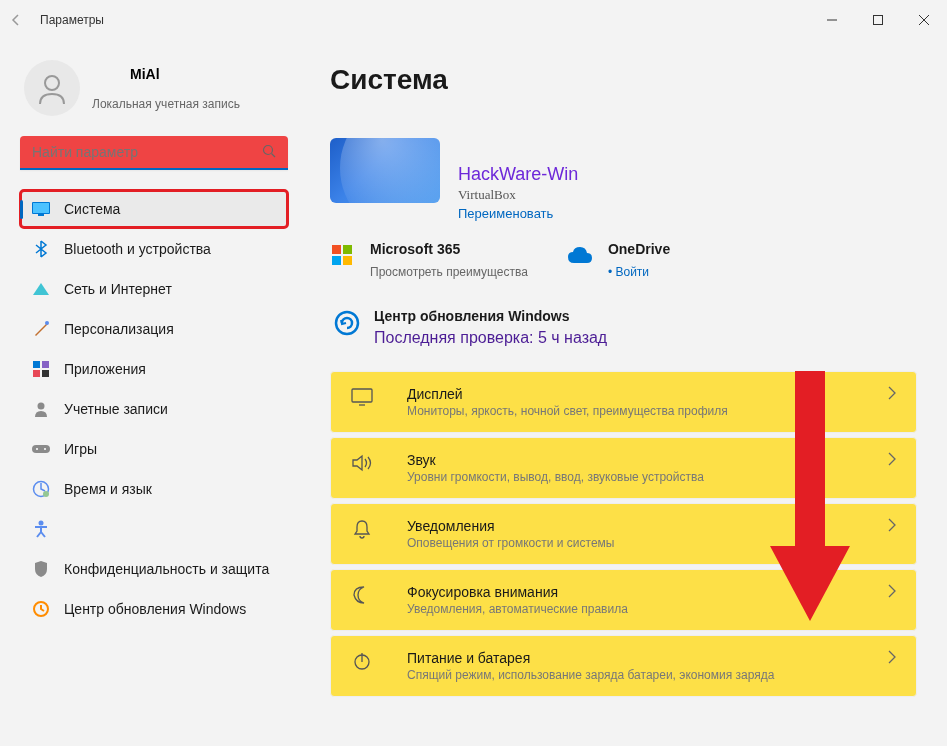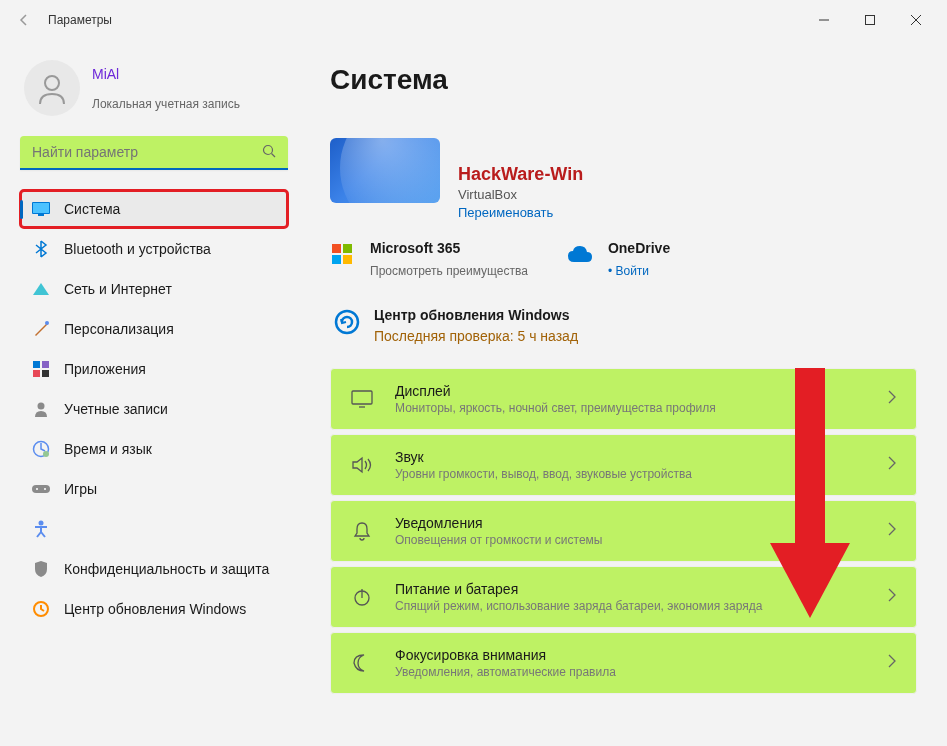--- a/index.html
+++ b/index.html
@@ -1,68 +1,68 @@
 <!DOCTYPE html>
 <html><head>
   <meta charset="utf-8">
   <style>
     * { margin: 0; padding: 0; box-sizing: border-box; font-family: 'Segoe UI', Tahoma, sans-serif; }
     body { width: 947px; height: 746px; background: #f3f3f3; overflow: hidden; position: relative; }
     
-    .titlebar { height: 40px; display: flex; align-items: center; padding: 0 8px; }
+    .titlebar { height: 40px; display: flex; align-items: center; padding: 0 0; }
     .back-btn { width: 32px; height: 32px; display: flex; align-items: center; justify-content: center; color: #999; cursor: pointer; }
     .title { font-size: 12px; color: #333; margin-left: 8px; }
     .window-controls { margin-left: auto; display: flex; gap: 0; }
     .wc-btn { width: 46px; height: 32px; display: flex; align-items: center; justify-content: center; cursor: pointer; }
     .wc-btn svg { width: 10px; height: 10px; }
     
     .content { display: flex; height: calc(100% - 40px); }
     
     .sidebar { width: 300px; padding: 20px 12px 0 20px; overflow-y: auto; }
     .user-block { display: flex; align-items: center; gap: 12px; margin-bottom: 20px; padding-left: 4px; }
     .avatar { width: 56px; height: 56px; border-radius: 50%; background: #e8e8e8; display: flex; align-items: center; justify-content: center; }
-    .user-name { font-size: 14px; font-weight: 400; color: #6d28d9; }
+    .user-name { font-size: 14px; font-weight: 700; color: #000000; margin-left: 38px; }
     .user-sub { font-size: 12px; color: #666; margin-top: 15px; }
     
     .search-box { position: relative; margin-bottom: 20px; }
-    .search-input { width: 100%; height: 34px; border: none; border-bottom: 2px solid #0067c0; background: #bef264; padding: 0 36px 0 12px; font-size: 14px; outline: none; border-radius: 4px 4px 0 0; box-shadow: 0 1px 2px rgba(0,0,0,0.05); }
+    .search-input { width: 100%; height: 34px; border: none; border-bottom: 2px solid #0067c0; background: #ef4444; padding: 0 36px 0 12px; font-size: 14px; outline: none; border-radius: 4px 4px 0 0; box-shadow: 0 1px 2px rgba(0,0,0,0.05); }
     .search-icon { position: absolute; right: 12px; top: 50%; transform: translateY(-50%); color: #666; }
     
     .nav { display: flex; flex-direction: column; gap: 2px; }
     .nav-item { display: flex; align-items: center; gap: 14px; padding: 10px 12px; border-radius: 4px; cursor: pointer; font-size: 14px; color: #1a1a1a; position: relative; }
     .nav-item.active { background: #eaeaea; }
     .nav-item.active::before { content: ''; position: absolute; left: 0; top: 25%; height: 50%; width: 3px; background: #0067c0; border-radius: 2px; }
     .nav-item.highlighted { outline: 3px solid #e31e24; outline-offset: -2px; }
     .nav-icon { width: 18px; height: 18px; display: flex; align-items: center; justify-content: center; flex-shrink: 0; }
     
     .main { flex: 1; padding: 24px 30px 0 30px; overflow-y: auto; }
     .page-title { font-size: 28px; font-weight: 600; color: #1a1a1a; margin-bottom: 24px; }
     
     .device-block { display: flex; gap: 18px; align-items: center; margin-bottom: 20px; }
     .device-thumb { width: 110px; height: 65px; background: linear-gradient(135deg, #1e5fc9 0%, #3b82e8 40%, #5ba3f0 100%); border-radius: 6px; position: relative; overflow: hidden; }
     .device-thumb::after { content: ''; position: absolute; width: 140px; height: 140px; background: radial-gradient(circle at 30% 30%, rgba(255,255,255,0.4), transparent 60%); border-radius: 50%; top: -40px; right: -40px; }
-    .device-name { font-size: 18px; font-weight: 700; color: #b91c1c; margin-top: 44px; }
-    .device-sub { font-size: 13px; color: #555; margin-top: 2px; }
+    .device-name { font-size: 18px; font-weight: 400; color: #6d28d9; margin-top: 44px; }
+    .device-sub { font-size: 13px; color: #555; margin-top: 2px; font-family: Liberation Serif, serif; }
     .device-link { font-size: 13px; color: #0067c0; margin-top: 3px; cursor: pointer; }
     
     .services { display: flex; gap: 40px; margin-bottom: 28px; }
     .service { display: flex; align-items: flex-start; gap: 16px; }
     .service-icon { width: 24px; height: 24px; display: flex; align-items: center; justify-content: center; margin-top: 2px; }
     .service-title { font-size: 14px; font-weight: 600; color: #1a1a1a; }
     .service-sub { font-size: 12px; color: #666; margin-top: 8px; }
     .service-sub.link { color: #0067c0; cursor: pointer; }
     .service-sub.link::before { content: '• '; }
     
     .update-block { display: flex; gap: 14px; align-items: flex-start; margin-bottom: 24px; padding-left: 4px; }
     .update-icon { width: 26px; height: 26px; display: flex; align-items: center; justify-content: center; margin-top: 3px; }
     .update-title { font-size: 14px; font-weight: 600; color: #1a1a1a; line-height: 1.3; }
-    .update-sub { font-size: 14px; color: #a16207; margin-top: 4px; text-align: right; }
+    .update-sub { font-size: 16px; color: #4c1d95; margin-top: 4px; text-align: right; }
     
     .settings-list { display: flex; flex-direction: column; gap: 4px; position: relative; }
-    .setting-item { background: #bef264; border: 1px solid #eee; border-radius: 4px; padding: 14px 20px; display: flex; align-items: center; gap: 22px; cursor: pointer; }
+    .setting-item { background: #fde047; border: 1px solid #eee; border-radius: 4px; padding: 14px 20px; display: flex; align-items: flex-start; gap: 34px; cursor: pointer; }
     .setting-icon { width: 22px; height: 22px; display: flex; align-items: center; justify-content: center; color: #555; }
     .setting-text { flex: 1; }
     .setting-title { font-size: 14px; color: #1a1a1a; }
     .setting-sub { font-size: 12px; color: #777; margin-top: 2px; }
     .chevron { color: #666; }
     
     .red-arrow { position: absolute; right: 62px; top: 0px; z-index: 10; pointer-events: none; }
   </style>
 </head>
 <body>
@@ -170,37 +170,37 @@
         <span class="nav-icon">
           <svg width="16" height="16" viewBox="0 0 16 16">
               <circle cx="8" cy="5" r="3.5" fill="#8a8a8a"></circle>
               <path d="M2 16 Q2 10 8 10 Q14 10 14 16 Z" fill="#8a8a8a"></path>
             </svg>
         </span>
         <span>Учетные записи</span>
       </div>
       <div class="nav-item">
         <span class="nav-icon">
+          <svg width="18" height="12" viewBox="0 0 18 12">
+              <rect x="0" y="2" width="18" height="8" rx="4" fill="#8a8a8a"></rect>
+              <circle cx="5" cy="6" r="1" fill="#fff"></circle>
+              <circle cx="13" cy="6" r="1" fill="#fff"></circle>
+            </svg>
+        </span>
+        <span>Игры</span>
+      </div>
+      <div class="nav-item">
+        <span class="nav-icon">
           <svg width="18" height="18" viewBox="0 0 18 18">
               <circle cx="9" cy="9" r="7.5" fill="none" stroke="#5b8def" stroke-width="1.5"></circle>
               <path d="M9 3 L9 9 L13 11" stroke="#5b8def" stroke-width="1.5" fill="none"></path>
               <circle cx="14" cy="14" r="3" fill="#94c794"></circle>
             </svg>
         </span>
         <span>Время и язык</span>
-      </div>
-      <div class="nav-item">
-        <span class="nav-icon">
-          <svg width="18" height="12" viewBox="0 0 18 12">
-              <rect x="0" y="2" width="18" height="8" rx="4" fill="#8a8a8a"></rect>
-              <circle cx="5" cy="6" r="1" fill="#fff"></circle>
-              <circle cx="13" cy="6" r="1" fill="#fff"></circle>
-            </svg>
-        </span>
-        <span>Игры</span>
       </div>
       <div class="nav-item">
         <span class="nav-icon">
           <svg width="16" height="18" viewBox="0 0 16 18">
               <circle cx="8" cy="3" r="2.5" fill="#5b8def"></circle>
               <path d="M2 7 L14 7 M8 7 L8 12 M8 12 L4 17 M8 12 L12 17" stroke="#5b8def" stroke-width="2"></path>
             </svg>
         </span>
       </div>
       <div class="nav-item">
@@ -321,42 +321,42 @@
           <div class="setting-sub">Оповещения от громкости и системы</div>
         </div>
         <span class="chevron"><svg width="8" height="14" viewBox="0 0 8 14">
               <path d="M1 1 L7 7 L1 13" stroke="#666" stroke-width="1.3" fill="none"></path>
             </svg></span>
       </div>
 
       <div class="setting-item">
         <span class="setting-icon">
           <svg width="20" height="20" viewBox="0 0 20 20">
+              <path d="M12 2 Q6 4 6 10 Q6 16 12 18 Q4 18 2 10 Q2 2 12 2 Z" stroke="#555" stroke-width="1.3" fill="none"></path>
+            </svg>
+        </span>
+        <div class="setting-text">
+          <div class="setting-title">Фокусировка внимания</div>
+          <div class="setting-sub">Уведомления, автоматические правила</div>
+        </div>
+        <span class="chevron"><svg width="8" height="14" viewBox="0 0 8 14">
+              <path d="M1 1 L7 7 L1 13" stroke="#666" stroke-width="1.3" fill="none"></path>
+            </svg></span>
+      </div>
+
+      <div class="setting-item">
+        <span class="setting-icon">
+          <svg width="20" height="20" viewBox="0 0 20 20">
               <circle cx="10" cy="11" r="7" stroke="#555" stroke-width="1.3" fill="none"></circle>
               <path d="M10 2 L10 11" stroke="#555" stroke-width="1.3"></path>
             </svg>
         </span>
         <div class="setting-text">
           <div class="setting-title">Питание и батарея</div>
           <div class="setting-sub">Спящий режим, использование заряда батареи, экономия заряда</div>
-        </div>
-        <span class="chevron"><svg width="8" height="14" viewBox="0 0 8 14">
-              <path d="M1 1 L7 7 L1 13" stroke="#666" stroke-width="1.3" fill="none"></path>
-            </svg></span>
-      </div>
-
-      <div class="setting-item">
-        <span class="setting-icon">
-          <svg width="20" height="20" viewBox="0 0 20 20">
-              <path d="M12 2 Q6 4 6 10 Q6 16 12 18 Q4 18 2 10 Q2 2 12 2 Z" stroke="#555" stroke-width="1.3" fill="none"></path>
-            </svg>
-        </span>
-        <div class="setting-text">
-          <div class="setting-title">Фокусировка внимания</div>
-          <div class="setting-sub">Уведомления, автоматические правила</div>
         </div>
         <span class="chevron"><svg width="8" height="14" viewBox="0 0 8 14">
               <path d="M1 1 L7 7 L1 13" stroke="#666" stroke-width="1.3" fill="none"></path>
             </svg></span>
       </div>
 
       <svg class="red-arrow" width="90" height="260" viewBox="0 0 90 260">
         <rect x="30" y="0" width="30" height="180" fill="#e31e24"></rect>
         <path d="M5 175 L85 175 L45 250 Z" fill="#e31e24"></path>
       </svg>

